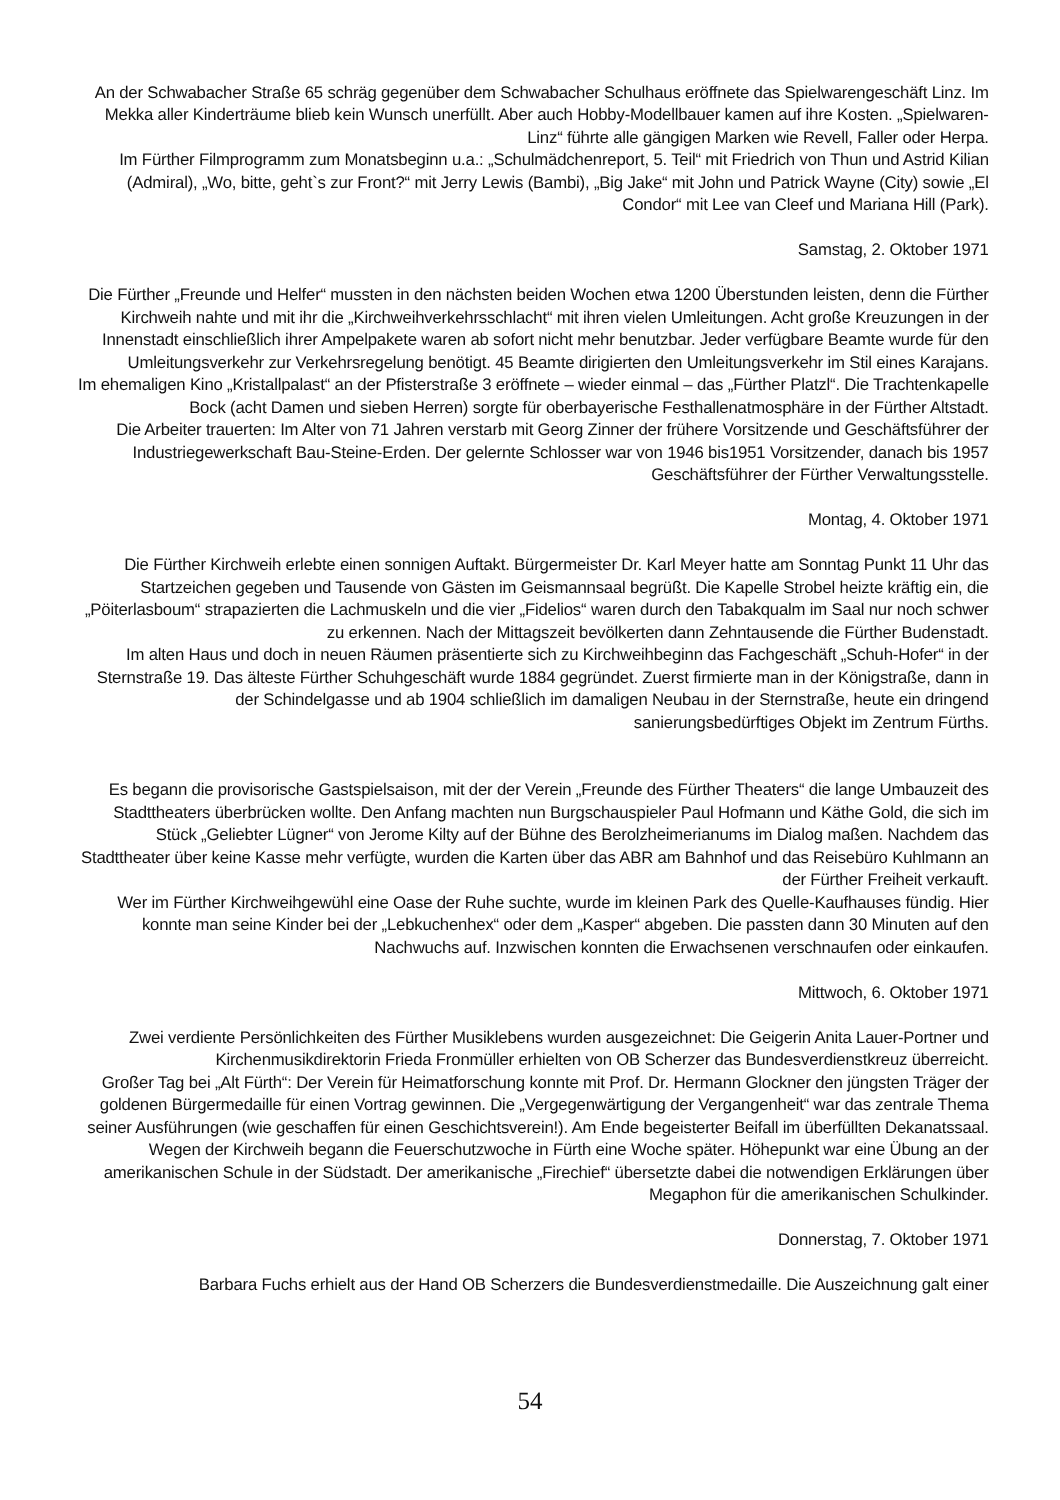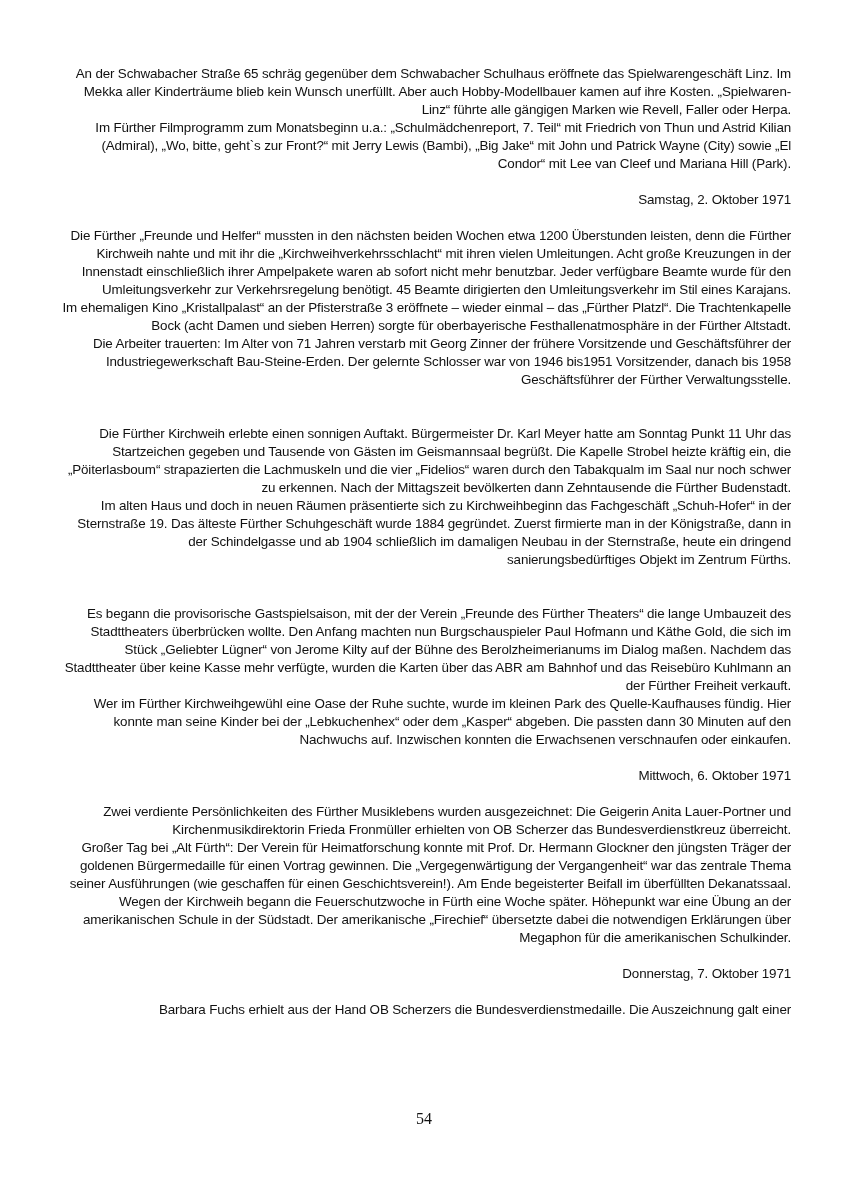--- a/index.html
+++ b/index.html
@@ -9,44 +9,45 @@
     font-family: "Liberation Sans", sans-serif;
     font-size: 13.4px; line-height: 18px; color: #111111;
     letter-spacing: -0.15px;
   }
   .page p { margin: 0; }
   .heading { font-weight: normal; margin: 0; }
   .gap { height: 18px; }
   .section { margin: 0; text-align: right; }
   .page-number {
     position: absolute; left: 0; width: 848px; top: 1110px; text-align: center;
-    font-family: "Liberation Serif", serif; font-size: 16px; color: #111111;
+    font-family: "Liberation Serif", serif; font-size: 20px; color: #111111;
   }
 </style>
 </head>
 <body>
 
 <div class="page">
 
   <div class="section">
     <p>An der Schwabacher Straße 65 schräg gegenüber dem Schwabacher Schulhaus eröffnete das Spielwarengeschäft Linz. Im Mekka aller Kinderträume blieb kein Wunsch unerfüllt. Aber auch Hobby-Modellbauer kamen auf ihre Kosten. „Spielwaren-Linz“ führte alle gängigen Marken wie Revell, Faller oder Herpa.</p>
-    <p>Im Fürther Filmprogramm zum Monatsbeginn u.a.: „Schulmädchenreport, 7. Teil“ mit Friedrich von Thun und Astrid Kilian (Admiral), „Wo, bitte, geht`s zur Front?“ mit Jerry Lewis (Bambi), „Big Jake“ mit John und Patrick Wayne (City) sowie „El Condor“ mit Lee van Cleef und Mariana Hill (Park).</p>
+    <p>Im Fürther Filmprogramm zum Monatsbeginn u.a.: „Schulmädchenreport, 5. Teil“ mit Friedrich von Thun und Astrid Kilian (Admiral), „Wo, bitte, geht`s zur Front?“ mit Jerry Lewis (Bambi), „Big Jake“ mit John und Patrick Wayne (City) sowie „El Condor“ mit Lee van Cleef und Mariana Hill (Park).</p>
   </div>
   <div class="gap"></div>
 
   <div class="section">
     <p class="heading">Samstag, 2. Oktober 1971</p>
     <div class="gap"></div>
     <p>Die Fürther „Freunde und Helfer“ mussten in den nächsten beiden Wochen etwa 1200 Überstunden leisten, denn die Fürther Kirchweih nahte und mit ihr die „Kirchweihverkehrsschlacht“ mit ihren vielen Umleitungen. Acht große Kreuzungen in der Innenstadt einschließlich ihrer Ampelpakete waren ab sofort nicht mehr benutzbar. Jeder verfügbare Beamte wurde für den Umleitungsverkehr zur Verkehrsregelung benötigt. 45 Beamte dirigierten den Umleitungsverkehr im Stil eines Karajans.</p>
     <p>Im ehemaligen Kino „Kristallpalast“ an der Pfisterstraße 3 eröffnete – wieder einmal – das „Fürther Platzl“. Die Trachtenkapelle Bock (acht Damen und sieben Herren) sorgte für oberbayerische Festhallenatmosphäre in der Fürther Altstadt.</p>
-    <p>Die Arbeiter trauerten: Im Alter von 71 Jahren verstarb mit Georg Zinner der frühere Vorsitzende und Geschäftsführer der Industriegewerkschaft Bau-Steine-Erden. Der gelernte Schlosser war von 1946 bis1951 Vorsitzender, danach bis 1958 Geschäftsführer der Fürther Verwaltungsstelle.</p>
+    <p>Die Arbeiter trauerten: Im Alter von 71 Jahren verstarb mit Georg Zinner der frühere Vorsitzende und Geschäftsführer der Industriegewerkschaft Bau-Steine-Erden. Der gelernte Schlosser war von 1946 bis1951 Vorsitzender, danach bis 1957 Geschäftsführer der Fürther Verwaltungsstelle.</p>
   </div>
   <div class="gap"></div>
 
   <div class="section">
+    <p class="heading">Montag, 4. Oktober 1971</p>
     <div class="gap"></div>
     <p>Die Fürther Kirchweih erlebte einen sonnigen Auftakt. Bürgermeister Dr. Karl Meyer hatte am Sonntag Punkt 11 Uhr das Startzeichen gegeben und Tausende von Gästen im Geismannsaal begrüßt. Die Kapelle Strobel heizte kräftig ein, die „Pöiterlasboum“ strapazierten die Lachmuskeln und die vier „Fidelios“ waren durch den Tabakqualm im Saal nur noch schwer zu erkennen. Nach der Mittagszeit bevölkerten dann Zehntausende die Fürther Budenstadt.</p>
     <p>Im alten Haus und doch in neuen Räumen präsentierte sich zu Kirchweihbeginn das Fachgeschäft „Schuh-Hofer“ in der Sternstraße 19. Das älteste Fürther Schuhgeschäft wurde 1884 gegründet. Zuerst firmierte man in der Königstraße, dann in der Schindelgasse und ab 1904 schließlich im damaligen Neubau in der Sternstraße, heute ein dringend sanierungsbedürftiges Objekt im Zentrum Fürths.</p>
   </div>
   <div class="gap"></div>
 
   <div class="section">
     <div class="gap"></div>
     <p>Es begann die provisorische Gastspielsaison, mit der der Verein „Freunde des Fürther Theaters“ die lange Umbauzeit des Stadttheaters überbrücken wollte. Den Anfang machten nun Burgschauspieler Paul Hofmann und Käthe Gold, die sich im Stück „Geliebter Lügner“ von Jerome Kilty auf der Bühne des Berolzheimerianums im Dialog maßen. Nachdem das Stadttheater über keine Kasse mehr verfügte, wurden die Karten über das ABR am Bahnhof und das Reisebüro Kuhlmann an der Fürther Freiheit verkauft.</p>
     <p>Wer im Fürther Kirchweihgewühl eine Oase der Ruhe suchte, wurde im kleinen Park des Quelle-Kaufhauses fündig. Hier konnte man seine Kinder bei der „Lebkuchenhex“ oder dem „Kasper“ abgeben. Die passten dann 30 Minuten auf den Nachwuchs auf. Inzwischen konnten die Erwachsenen verschnaufen oder einkaufen.</p>

